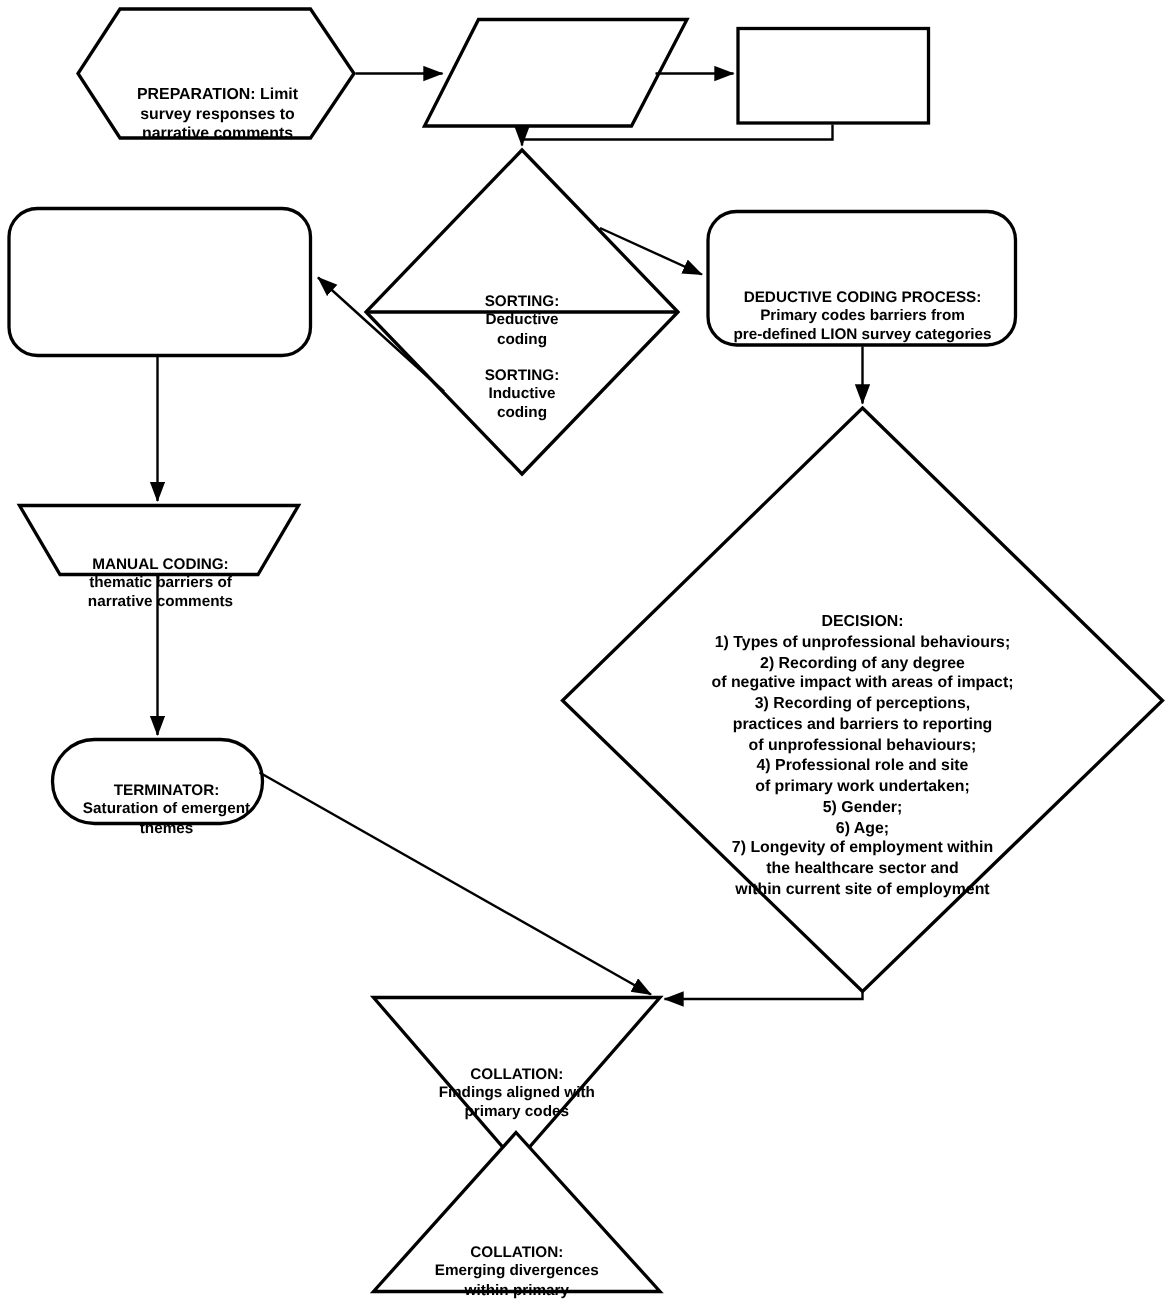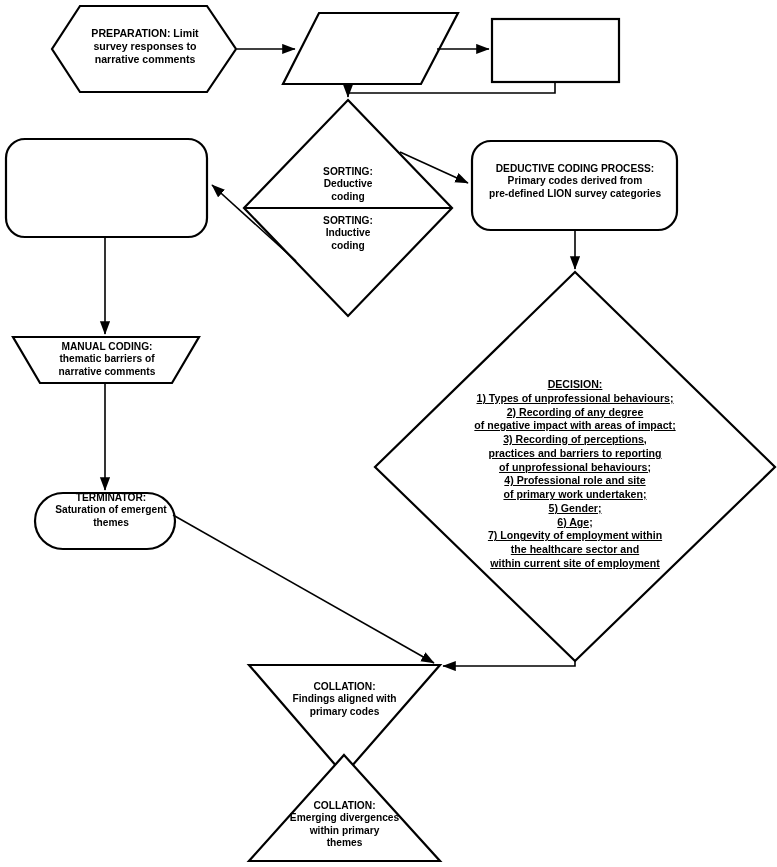--- a/index.html
+++ b/index.html
@@ -43,20 +43,21 @@
   }
   .label-block {
     position: absolute;
     text-align: center;
     color: #000000;
     font-family: "Liberation Sans", sans-serif;
     font-weight: bold;
     line-height: 1.22;
     white-space: pre-line;
     pointer-events: none;
+    margin-top: 30px;
     -webkit-font-smoothing: antialiased;
   }
   .lbl-10 { font-size: 10.2px; }
   .lbl-105 { font-size: 10.6px; }
   .lbl-dec { font-size: 10.6px; line-height: 1.30; }
 </style>
 </head>
 <body>
 
 <div id="flowchart-root">
@@ -121,32 +122,32 @@
   <div class="label-block lbl-10" style="left:291px; top:166px; width:114px;">SORTING:
 Deductive
 coding</div>
 
   <div class="label-block lbl-10" style="left:291px; top:215px; width:114px;">SORTING:
 Inductive
 coding</div>
 
 
   <div class="label-block lbl-10" style="left:477px; top:163px; width:196px;">DEDUCTIVE CODING PROCESS:
-Primary codes derived from
+Primary codes barriers from
 pre-defined LION survey categories</div>
 
   <div class="label-block lbl-10" style="left:36px; top:341px; width:142px;">MANUAL CODING:
 thematic barriers of
 narrative comments</div>
 
   <div class="label-block lbl-10" style="left:37px; top:492px; width:148px;">TERMINATOR:
 Saturation of emergent
 themes</div>
 
-  <div class="label-block lbl-dec" style="left:420px; top:378px; width:310px;text-decoration:underline;">DECISION:
+  <div class="label-block lbl-dec" style="left:420px; top:378px; width:310px;">DECISION:
 1) Types of unprofessional behaviours;
 2) Recording of any degree
 of negative impact with areas of impact;
 3) Recording of perceptions,
 practices and barriers to reporting
 of unprofessional behaviours;
 4) Professional role and site
 of primary work undertaken;
 5) Gender;
 6) Age;

